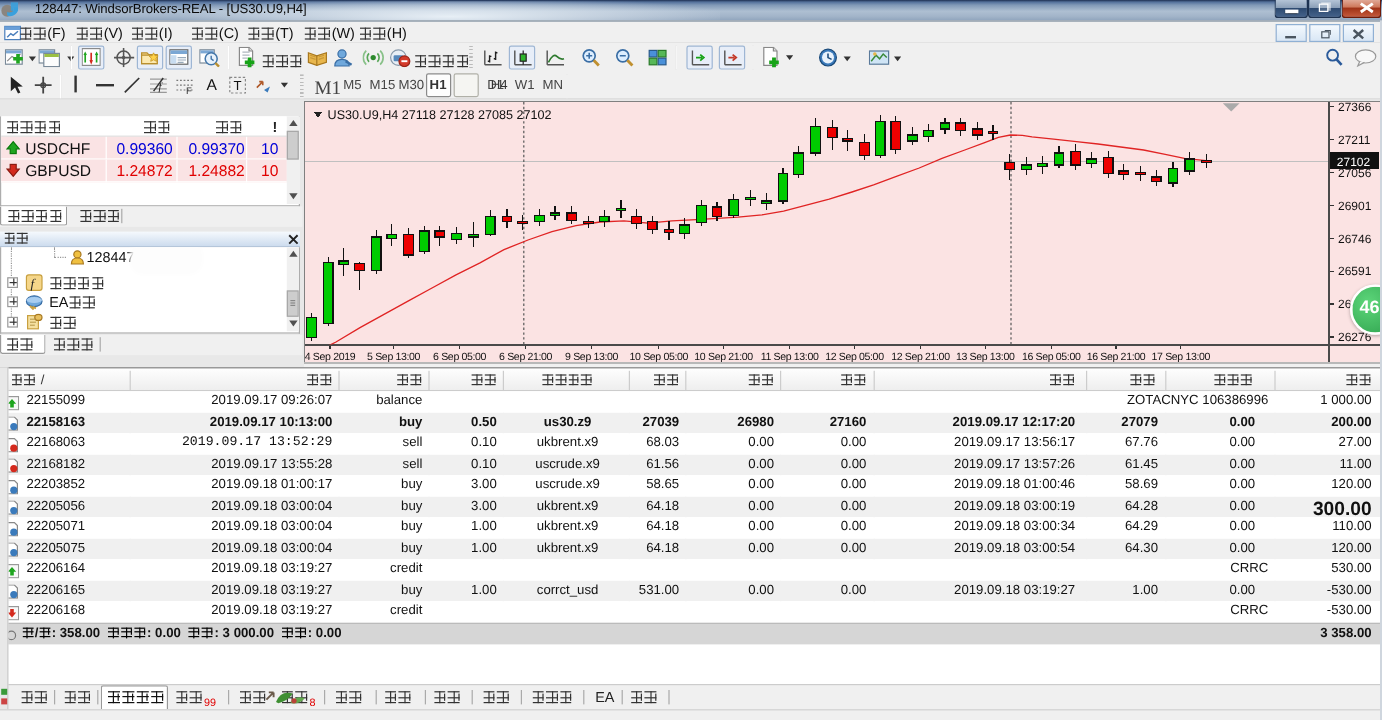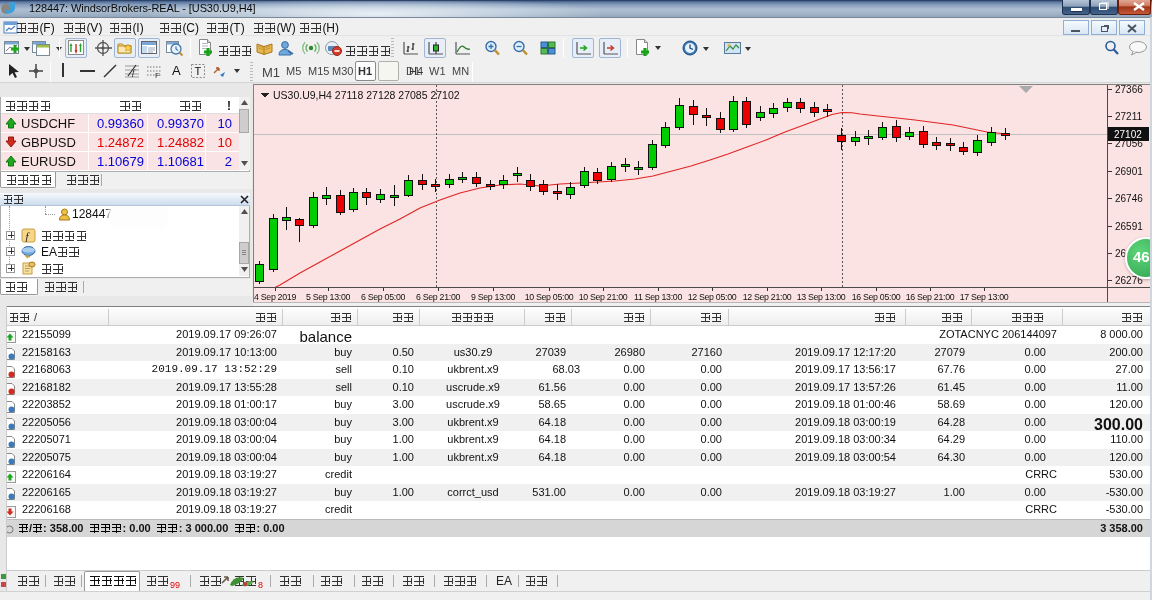--- a/index.html
+++ b/index.html
@@ -251,21 +251,21 @@
       <text x="4.5" y="12" font-size="11" fill="#111" font-family="Liberation Sans">T</text>
     </svg>
     <svg class="abs" style="left:212px;top:3px;" width="30" height="16">
 <path d="M2 10 L7 5 M7 5 L4 5 M7 5 L7 8" stroke="#b05a2a" stroke-width="1.3" fill="none"></path>
 <path d="M8 12 L13 9 L11 14 Z" fill="#3a7abb"></path>
 <path d="M22 6 L28 6 L25 10 Z" fill="#333"></path>
     </svg>
     <div class="abs" style="left:250px;top:2px;width:3px;height:20px;background:repeating-linear-gradient(#bbb 0 1px,#f0f0f0 1px 3px);"></div>
     <div class="abs" style="left:355px;top:1px;width:21px;height:20px;background:#fdfdfd;border:1px solid #8a8a8a;border-radius:2px;"></div>
     <div class="abs" style="left:378px;top:1px;width:21px;height:20px;background:#f5f5f2;border:1px solid #b0b0a8;border-radius:2px;"></div>
-    <div class="abs" style="left:262px;top:5px;font-size:13px;color:#444;">M1</div>
+    <div class="abs" style="left:262px;top:5px;font-size:16px;color:#444;font-family:Liberation Serif, serif;">M1</div>
     <div class="abs" style="left:286px;top:5px;font-size:11px;color:#444;">M5</div>
     <div class="abs" style="left:308px;top:5px;font-size:11px;color:#444;">M15</div>
     <div class="abs" style="left:332px;top:5px;font-size:11px;color:#444;">M30</div>
     <div class="abs" style="left:358px;top:5px;font-size:11px;font-weight:bold;color:#333;">H1</div>
     <div class="abs" style="left:381px;top:5px;font-size:11px;color:#333;margin-left:28px;">H4</div>
     <div class="abs" style="left:406px;top:5px;font-size:11px;color:#444;">D1</div>
     <div class="abs" style="left:429px;top:5px;font-size:11px;color:#444;">W1</div>
     <div class="abs" style="left:452px;top:5px;font-size:11px;color:#444;">MN</div>
     <div class="abs" style="left:472px;top:2px;width:1px;height:20px;background:#c8c8c8;border-right:1px solid #fff;"></div>
   </div>
@@ -291,32 +291,20 @@
     <div class="abs" style="left:204px;top:0;width:1px;height:19px;background:#fff;"></div>
       </div>
       <div class="abs" style="left:0;top:36px;width:238px;height:19px;background:#fae3e4;border-bottom:1px solid #fff;">
     <svg class="abs" style="left:4px;top:3px;" width="12" height="12">
           <path d="M6 11 L11 5 L8.5 5 L8.5 1 L3.5 1 L3.5 5 L1 5 Z" fill="#d42a1e" stroke="#8a1a10"></path>
         </svg>
     <div class="abs" style="left:20px;top:2px;font-size:13px;color:#111;">GBPUSD</div>
     <div class="abs" style="left:58px;top:2px;width:85px;text-align:right;font-size:13px;color:#e00000;">1.24872</div>
     <div class="abs" style="left:118px;top:2px;width:85px;text-align:right;font-size:13px;color:#e00000;">1.24882</div>
     <div class="abs" style="left:186px;top:2px;width:45px;text-align:right;font-size:13px;color:#e00000;">10</div>
-    <div class="abs" style="left:87px;top:0;width:1px;height:19px;background:#fff;"></div>
-    <div class="abs" style="left:146px;top:0;width:1px;height:19px;background:#fff;"></div>
-    <div class="abs" style="left:204px;top:0;width:1px;height:19px;background:#fff;"></div>
-      </div>
-      <div class="abs" style="left:0;top:55px;width:238px;height:19px;background:#fae3e4;border-bottom:1px solid #fff;">
-    <svg class="abs" style="left:4px;top:3px;" width="12" height="12">
-          <path d="M6 1 L11 7 L8.5 7 L8.5 11 L3.5 11 L3.5 7 L1 7 Z" fill="#1fa51f" stroke="#0a7a0a"></path>
-        </svg>
-    <div class="abs" style="left:20px;top:2px;font-size:13px;color:#111;">EURUSD</div>
-    <div class="abs" style="left:58px;top:2px;width:85px;text-align:right;font-size:13px;color:#0000d8;">1.10679</div>
-    <div class="abs" style="left:118px;top:2px;width:85px;text-align:right;font-size:13px;color:#0000d8;">1.10681</div>
-    <div class="abs" style="left:186px;top:2px;width:45px;text-align:right;font-size:13px;color:#0000d8;">2</div>
     <div class="abs" style="left:87px;top:0;width:1px;height:19px;background:#fff;"></div>
     <div class="abs" style="left:146px;top:0;width:1px;height:19px;background:#fff;"></div>
     <div class="abs" style="left:204px;top:0;width:1px;height:19px;background:#fff;"></div>
       </div>
       <div class="abs" style="left:238px;top:0;width:11px;height:73px;background:#f0f0f0;">
   <svg class="abs" style="left:1px;top:2px;" width="9" height="8">
           <path d="M4.5 1 L8 6 L1 6 Z" fill="#505050"></path>
         </svg>
   <div class="abs" style="left:0px;top:12px;width:10px;height:24px;background:#cdcdcd;border:1px solid #a8a8a8;"></div>
   <svg class="abs" style="left:1px;top:63px;" width="9" height="8">
@@ -613,25 +601,25 @@
     <div class="abs" style="left:971px;top:19px;width:1px;height:192px;background:#ececec;"></div>
     <div class="abs" style="left:1062px;top:2px;width:1px;height:16px;background:#ccc;"></div>
     <div class="abs" style="left:1062px;top:19px;width:1px;height:192px;background:#ececec;"></div>
     <div class="abs" style="left:0;top:19px;width:1152px;height:17.5px;background:#ffffff;">
       <div class="abs" style="left:4px;top:2.5px;"><svg width="12" height="12">
           <rect x="0.5" y="0.5" width="11" height="11" fill="#f8f8f8" stroke="#999"></rect>
           <path d="M6 2.5 L9.5 6.5 L7.5 6.5 L7.5 9.5 L4.5 9.5 L4.5 6.5 L2.5 6.5 Z" fill="#1fa51f"></path>
         </svg></div>
       <div class="abs" style="left:22px;top:2px;font-size:11px;color:#111;">22155099</div>
       <div class="abs" style="left:147px;top:2px;width:130px;text-align:right;font-size:11px;color:#111;white-space:nowrap;">2019.09.17 09:26:07</div>
-      <div class="abs" style="left:252px;top:2px;width:100px;text-align:right;font-size:15px;color:#111;">balance</div>
-      <div class="abs" style="left:917px;top:2px;width:140px;text-align:right;font-size:11px;color:#111;white-space:nowrap;">ZOTACNYC 206144097</div>
-      <div class="abs" style="left:1043px;top:2px;width:100px;text-align:right;font-size:11px;color:#111;">8 000.00</div>
-    </div>
-    <div class="abs" style="left:0;top:36.5px;width:1152px;height:17.5px;background:#f0f0f0;">
+      <div class="abs" style="left:252px;top:2px;width:100px;text-align:right;font-size:11px;color:#111;">balance</div>
+      <div class="abs" style="left:917px;top:2px;width:140px;text-align:right;font-size:11px;color:#111;white-space:nowrap;">ZOTACNYC 106386996</div>
+      <div class="abs" style="left:1043px;top:2px;width:100px;text-align:right;font-size:11px;color:#111;">1 000.00</div>
+    </div>
+    <div class="abs" style="left:0;top:36.5px;width:1152px;height:17.5px;background:#f0f0f0;font-weight:bold;">
       <div class="abs" style="left:4px;top:2.5px;"><svg width="12" height="12">
           <path d="M1.5 0.5 L8 0.5 L10.5 3 L10.5 11.5 L1.5 11.5 Z" fill="#fff" stroke="#888"></path>
           <circle cx="7.5" cy="8.5" r="3" fill="#3a7abb"></circle>
         </svg></div>
       <div class="abs" style="left:22px;top:2px;font-size:11px;color:#111;">22158163</div>
       <div class="abs" style="left:147px;top:2px;width:130px;text-align:right;font-size:11px;color:#111;white-space:nowrap;">2019.09.17 10:13:00</div>
       <div class="abs" style="left:252px;top:2px;width:100px;text-align:right;font-size:11px;color:#111;">buy</div>
       <div class="abs" style="left:314px;top:2px;width:100px;text-align:right;font-size:11px;color:#111;">0.50</div>
       <div class="abs" style="left:423px;top:2px;width:100px;text-align:center;font-size:11px;color:#111;">us30.z9</div>
       <div class="abs" style="left:466px;top:2px;width:100px;text-align:right;font-size:11px;color:#111;">27039</div>
@@ -645,21 +633,21 @@
     <div class="abs" style="left:0;top:54.0px;width:1152px;height:17.5px;background:#ffffff;">
       <div class="abs" style="left:4px;top:2.5px;"><svg width="12" height="12">
           <path d="M1.5 0.5 L8 0.5 L10.5 3 L10.5 11.5 L1.5 11.5 Z" fill="#fff" stroke="#888"></path>
           <circle cx="7.5" cy="8.5" r="3" fill="#d42a1e"></circle>
         </svg></div>
       <div class="abs" style="left:22px;top:2px;font-size:11px;color:#111;">22168063</div>
       <div class="abs" style="left:147px;top:2px;width:130px;text-align:right;font-size:11px;color:#111;white-space:nowrap;font-family:Liberation Mono, monospace;">2019.09.17 13:52:29</div>
       <div class="abs" style="left:252px;top:2px;width:100px;text-align:right;font-size:11px;color:#111;">sell</div>
       <div class="abs" style="left:314px;top:2px;width:100px;text-align:right;font-size:11px;color:#111;">0.10</div>
       <div class="abs" style="left:423px;top:2px;width:100px;text-align:center;font-size:11px;color:#111;">ukbrent.x9</div>
-      <div class="abs" style="left:466px;top:2px;width:100px;text-align:right;font-size:11px;color:#111;margin-left:14px;">68.03</div>
+      <div class="abs" style="left:466px;top:2px;width:100px;text-align:right;font-size:11px;color:#111;">68.03</div>
       <div class="abs" style="left:545px;top:2px;width:100px;text-align:right;font-size:11px;color:#111;">0.00</div>
       <div class="abs" style="left:622px;top:2px;width:100px;text-align:right;font-size:11px;color:#111;">0.00</div>
       <div class="abs" style="left:766px;top:2px;width:130px;text-align:right;font-size:11px;color:#111;white-space:nowrap;">2019.09.17 13:56:17</div>
       <div class="abs" style="left:865px;top:2px;width:100px;text-align:right;font-size:11px;color:#111;">67.76</div>
       <div class="abs" style="left:946px;top:2px;width:100px;text-align:right;font-size:11px;color:#111;">0.00</div>
       <div class="abs" style="left:1043px;top:2px;width:100px;text-align:right;font-size:11px;color:#111;">27.00</div>
     </div>
     <div class="abs" style="left:0;top:71.5px;width:1152px;height:17.5px;background:#f0f0f0;">
       <div class="abs" style="left:4px;top:2.5px;"><svg width="12" height="12">
           <path d="M1.5 0.5 L8 0.5 L10.5 3 L10.5 11.5 L1.5 11.5 Z" fill="#fff" stroke="#888"></path>

